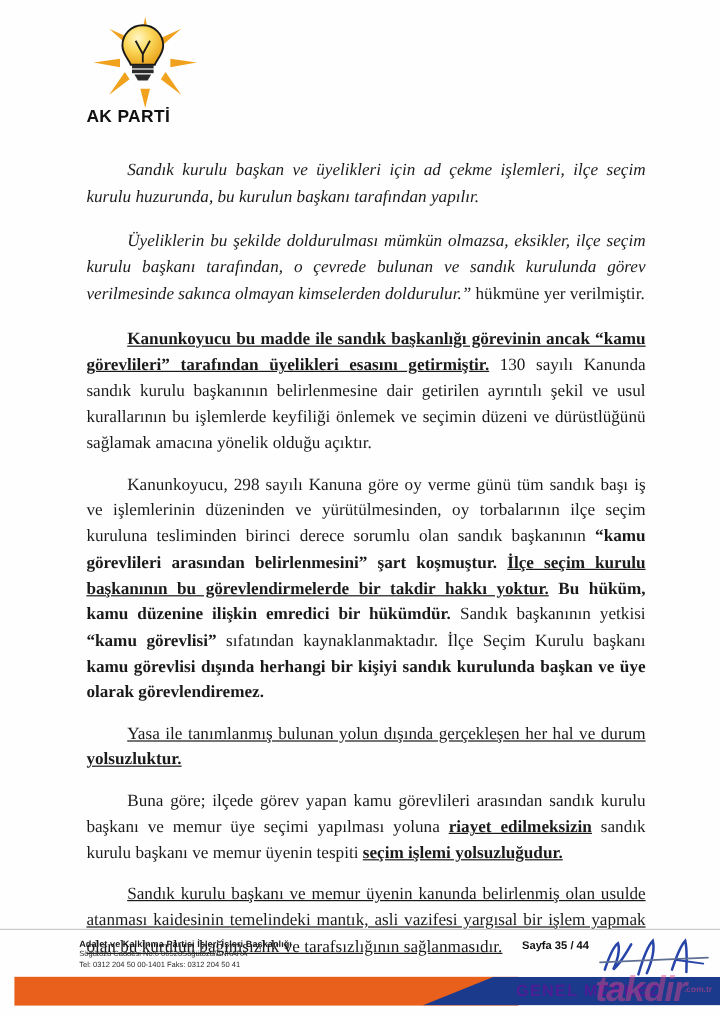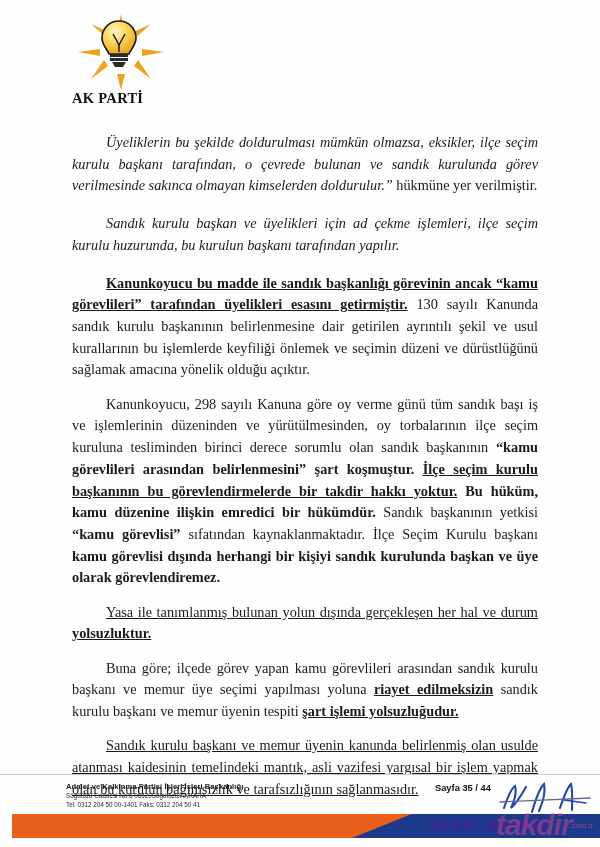--- a/index.html
+++ b/index.html
@@ -47,21 +47,21 @@
     position: absolute;
     left: 28px;
     top: 6px;
     width: 38px;
     height: 48px;
   }
   .ak-parti-text {
     position: absolute;
     left: 0px;
     top: 76px;
-    font-family: Liberation Serif, serif;
+    font-family: Liberation Sans, sans-serif;
     font-weight: bold;
     font-size: 14.5px;
     letter-spacing: 0.3px;
     color: #111111;
     white-space: nowrap;
   }
 
   
   .content {
     position: absolute;
@@ -242,42 +242,42 @@
         <rect x="10" y="38" width="18" height="3" fill="#2a2a2a"></rect>
         <path d="M12 42 L26 42 L23 47 L15 47 Z" fill="#2a2a2a"></path>
       </svg>
       <div class="ak-parti-text">AK PARTİ</div>
     </div>
   </div>
 
   <div class="content">
 
     <p class="para italic">
+      <span>Sandık kurulu başkan ve üyelikleri için ad çekme işlemleri, ilçe seçim kurulu huzurunda, bu kurulun başkanı tarafından yapılır.</span>
+    </p>
+
+    <p class="para italic">
       <span>Üyeliklerin bu şekilde doldurulması mümkün olmazsa, eksikler, ilçe seçim kurulu başkanı tarafından, o çevrede bulunan ve sandık kurulunda görev verilmesinde sakınca olmayan kimselerden doldurulur.” </span><span class="roman">hükmüne yer verilmiştir.</span>
     </p>
 
-    <p class="para italic">
-      <span>Sandık kurulu başkan ve üyelikleri için ad çekme işlemleri, ilçe seçim kurulu huzurunda, bu kurulun başkanı tarafından yapılır.</span>
-    </p>
-
     <p class="para">
       <span class="bu">Kanunkoyucu bu madde ile sandık başkanlığı görevinin ancak “kamu görevlileri” tarafından üyelikleri esasını getirmiştir.</span><span> 130 sayılı Kanunda sandık kurulu başkanının belirlenmesine dair getirilen ayrıntılı şekil ve usul kurallarının bu işlemlerde keyfiliği önlemek ve seçimin düzeni ve dürüstlüğünü sağlamak amacına yönelik olduğu açıktır.</span>
     </p>
 
     <p class="para">
       <span>Kanunkoyucu, 298 sayılı Kanuna göre oy verme günü tüm sandık başı iş ve işlemlerinin düzeninden ve yürütülmesinden, oy torbalarının ilçe seçim kuruluna tesliminden birinci derece sorumlu olan sandık başkanının </span><span class="b">“kamu görevlileri arasından belirlenmesini” şart koşmuştur.</span><span> </span><span class="bu">İlçe seçim kurulu başkanının bu görevlendirmelerde bir takdir hakkı yoktur.</span><span> </span><span class="b">Bu hüküm, kamu düzenine ilişkin emredici bir hükümdür.</span><span> Sandık başkanının yetkisi </span><span class="b">“kamu görevlisi”</span><span> sıfatından kaynaklanmaktadır. İlçe Seçim Kurulu başkanı </span><span class="b">kamu görevlisi dışında herhangi bir kişiyi sandık kurulunda başkan ve üye olarak görevlendiremez.</span>
     </p>
 
     <p class="para">
       <span class="u">Yasa ile tanımlanmış bulunan yolun dışında gerçekleşen her hal ve durum </span><span class="bu">yolsuzluktur.</span>
     </p>
 
 
     <p class="para">
-      <span>Buna göre; ilçede görev yapan kamu görevlileri arasından sandık kurulu başkanı ve memur üye seçimi yapılması yoluna </span><span class="bu">riayet edilmeksizin</span><span> sandık kurulu başkanı ve memur üyenin tespiti </span><span class="bu">şart işlemi yolsuzluğudur.</span>
+      <span>Buna göre; ilçede görev yapan kamu görevlileri arasından sandık kurulu başkanı ve memur üye seçimi yapılması yoluna </span><span class="bu">riayet edilmeksizin</span><span> sandık kurulu başkanı ve memur üyenin tespiti </span><span class="bu">seçim işlemi yolsuzluğudur.</span>
     </p>
 
     <p class="para">
       <span class="u">Sandık kurulu başkanı ve memur üyenin kanunda belirlenmiş olan usulde atanması kaidesinin temelindeki mantık, asli vazifesi yargısal bir işlem yapmak olan bu kurulun bağımsızlık ve tarafsızlığının sağlanmasıdır.</span>
     </p>
 
   </div>
 
   <div class="footer-rule"></div>
 

